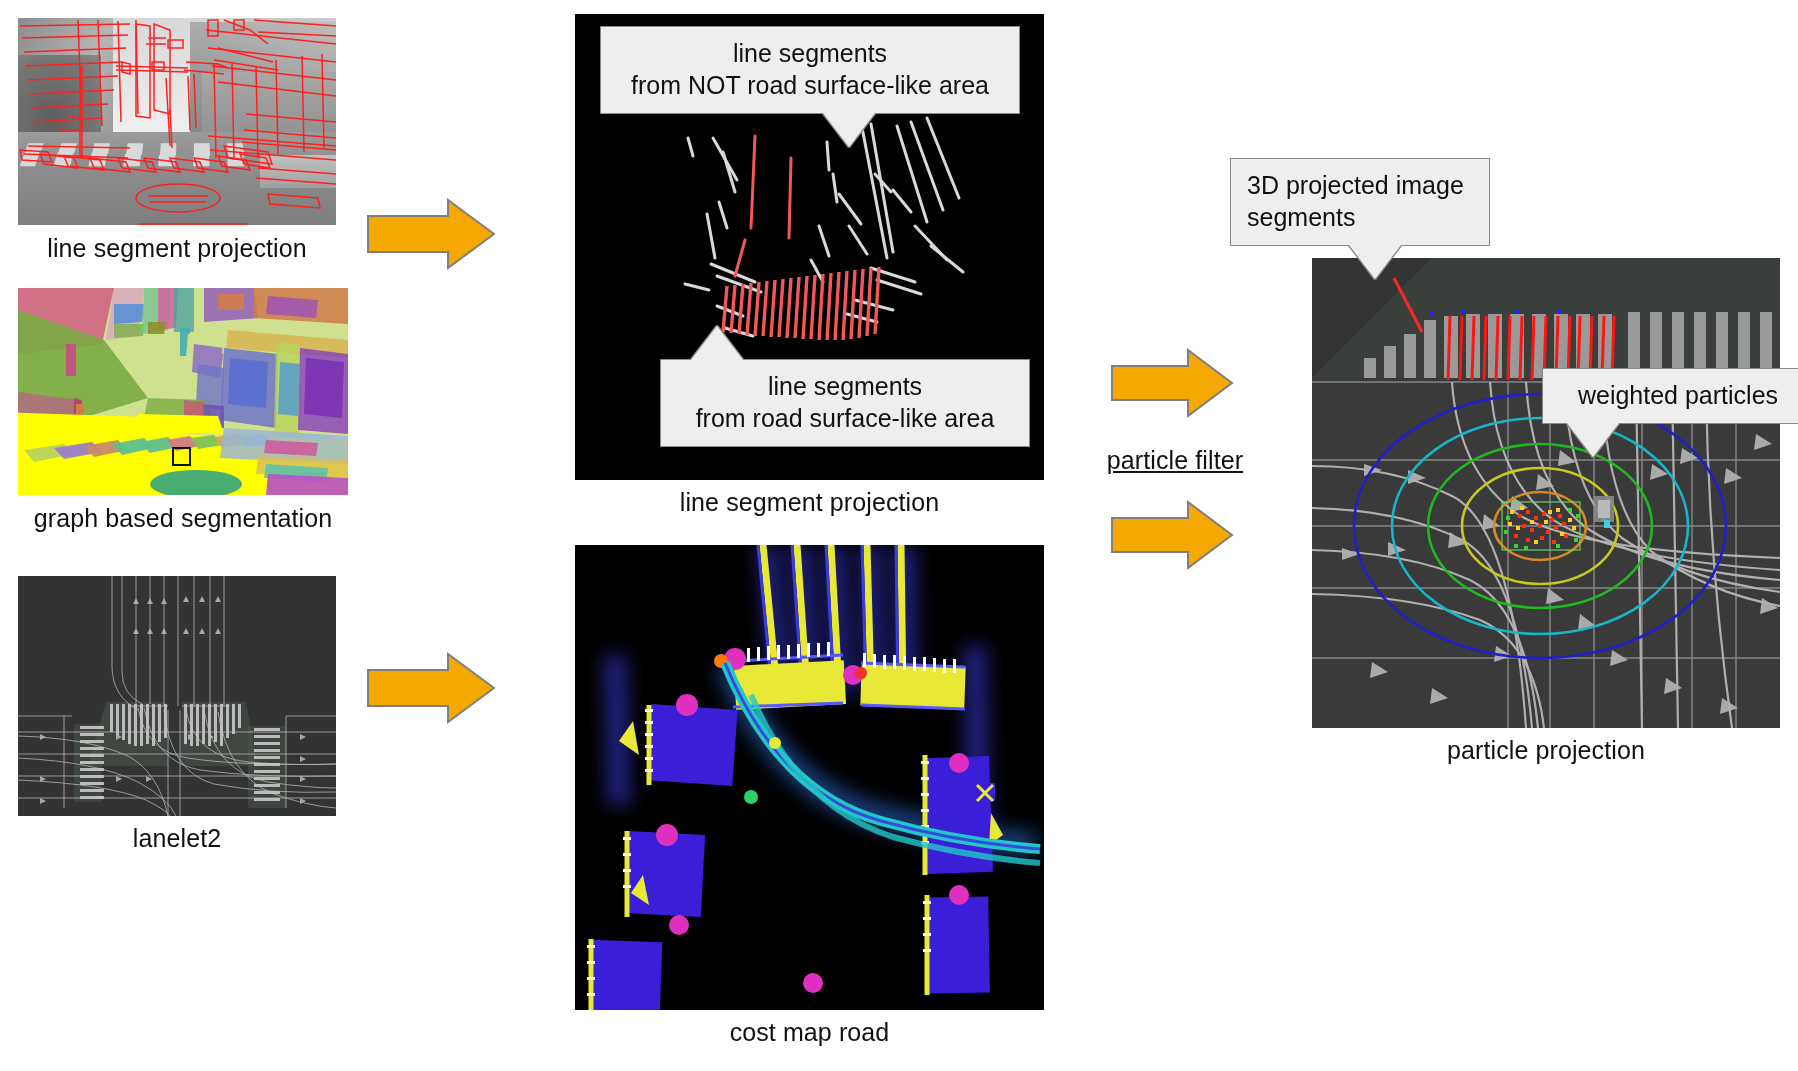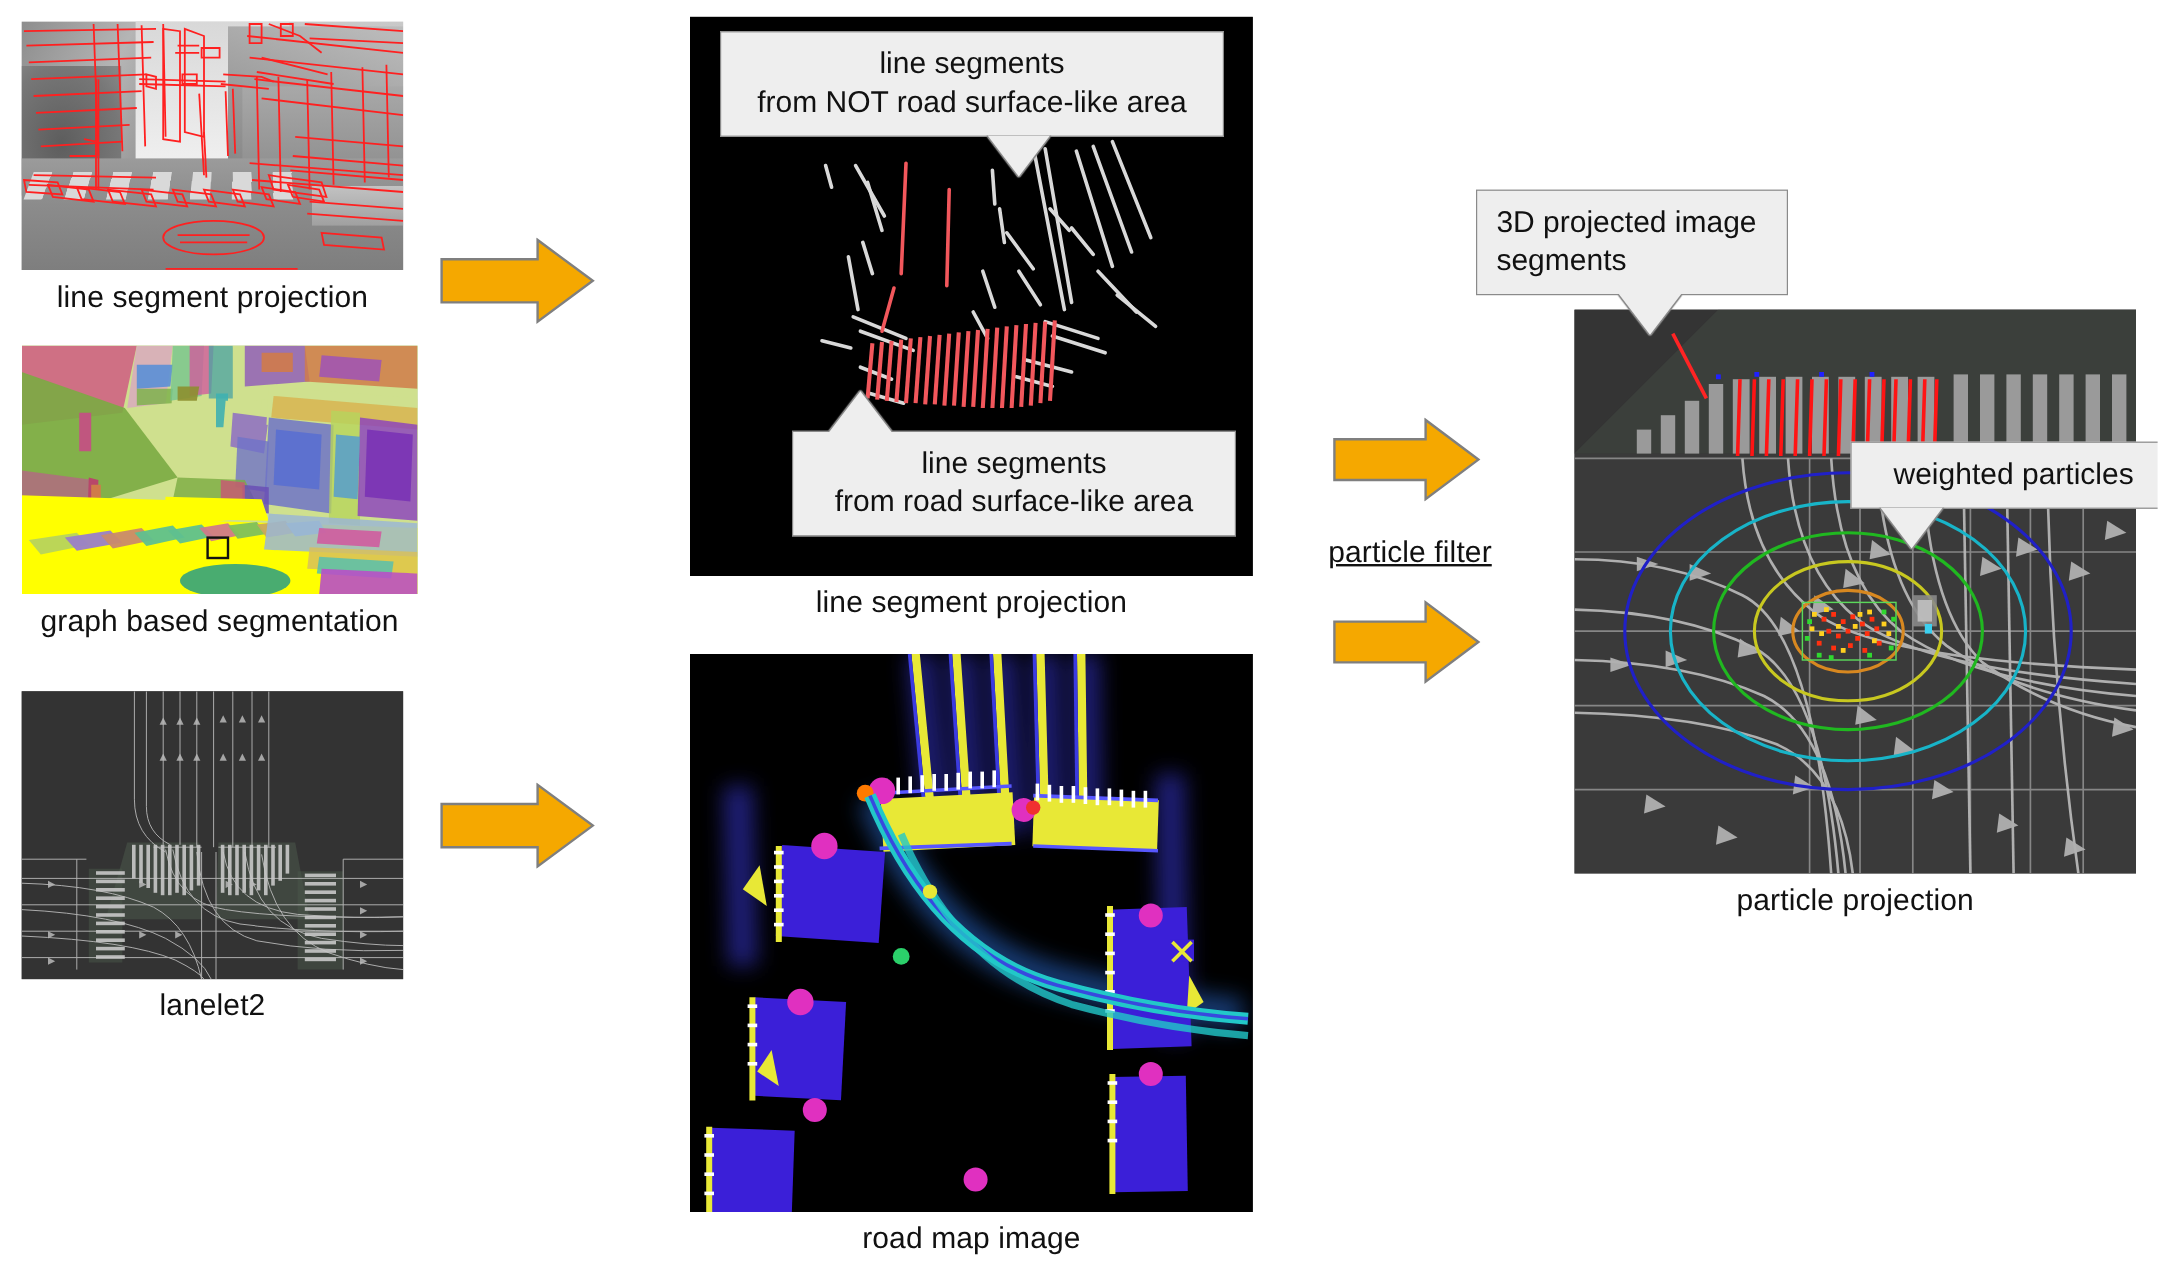--- a/index.html
+++ b/index.html
@@ -530,21 +530,21 @@
         <rect x="400" y="238" width="20" height="18" fill="#3b1fd8"></rect>
         <path d="M402 240 L418 256 M418 240 L402 256" stroke="#e8e836" stroke-width="3"></path>
       </g>
       <g>
         <circle cx="176" cy="252" r="7" fill="#2bd06a"></circle>
         <circle cx="200" cy="198" r="6" fill="#e8e836"></circle>
       </g>
     </svg>
   </div>
 </div>
-<div class="caption" style="left:575px;top:1018px;width:469px;">road map image</div>
+<div class="caption" style="left:575px;top:1018px;width:469px;">cost map road</div>
 
 <div class="arrow" style="left:1110px;top:348px;">
   <svg width="124" height="70" viewBox="0 0 124 70">
     <polygon points="2,18 78,18 78,2 122,35 78,68 78,52 2,52" fill="#f5a800" stroke="#7f7f7f" stroke-width="2"></polygon>
   </svg>
 </div>
 
 <div class="caption" style="left:1090px;top:446px;width:170px;font-size:25px;text-decoration:underline;">particle filter</div>
 
 <div class="arrow" style="left:1110px;top:500px;">

